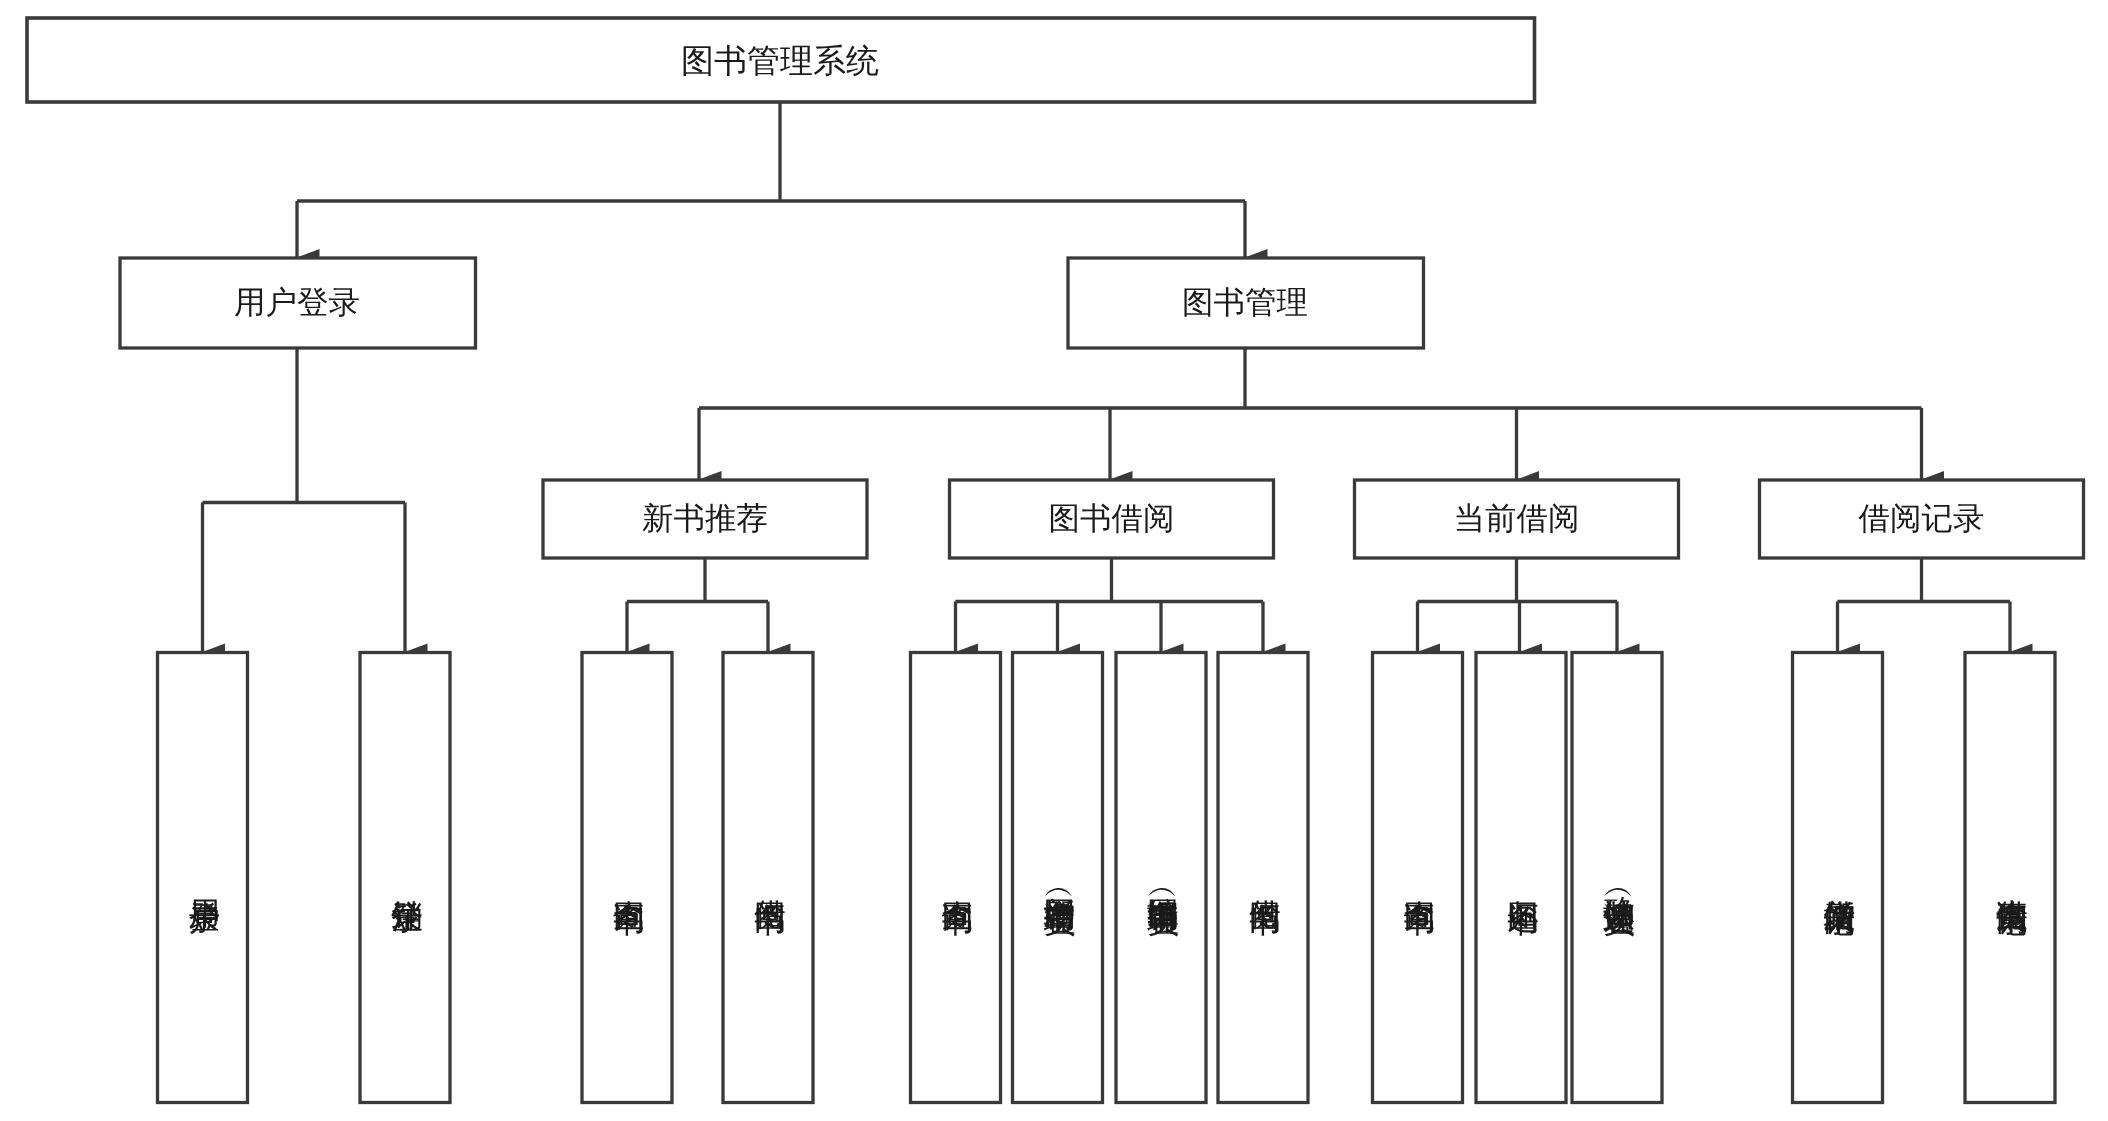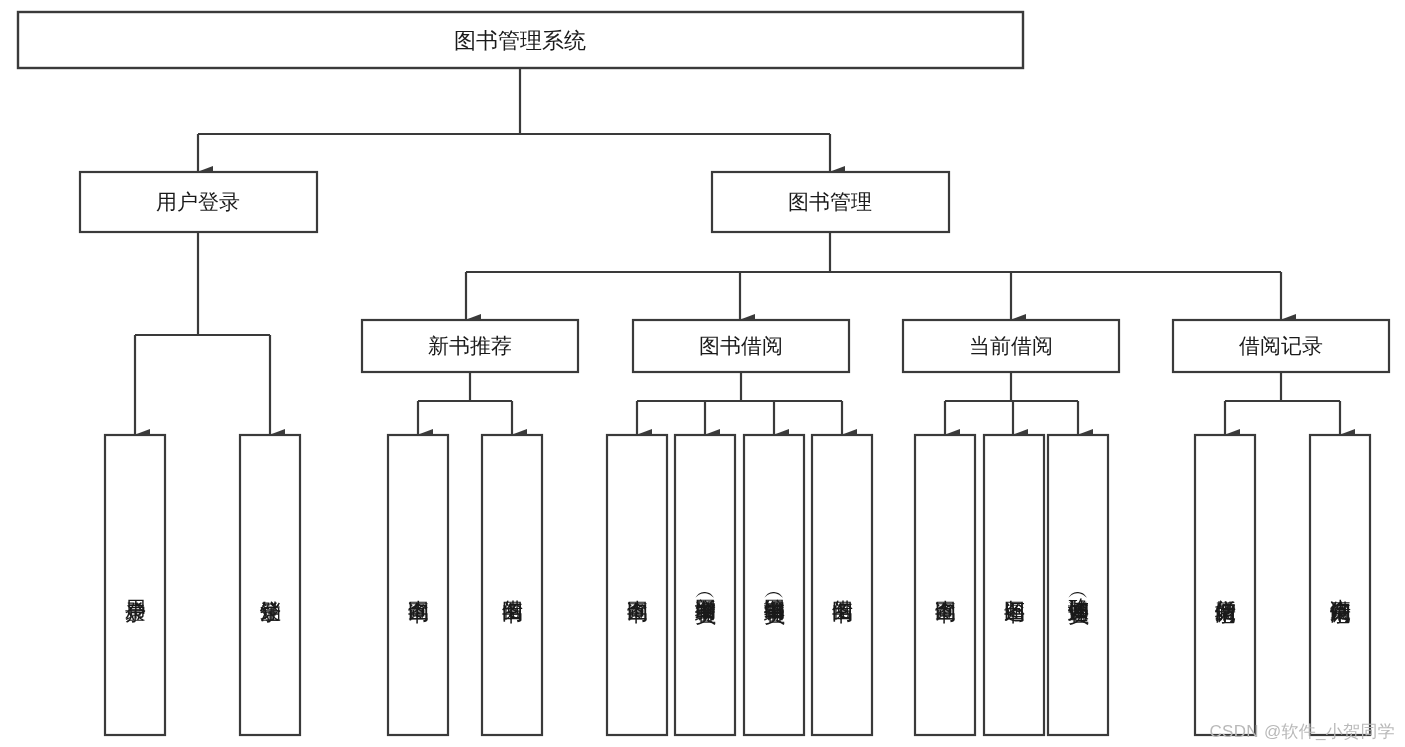--- a/index.html
+++ b/index.html
@@ -211,15 +211,14 @@
     <span class="leaf-label">确认归还（管理员）</span>
   </div>
 
   <div class="leaf-label-wrap" style="left:1195px; top:435px; width:60px; height:300px;">
     <span class="leaf-label">新增借阅记录</span>
   </div>
   <div class="leaf-label-wrap" style="left:1310px; top:435px; width:60px; height:300px;">
     <span class="leaf-label">查询借阅记录</span>
   </div>
 
-  <div class="watermark">CSDN @软件_小贺同学</div>
 
 </div>
 
 </body></html>

